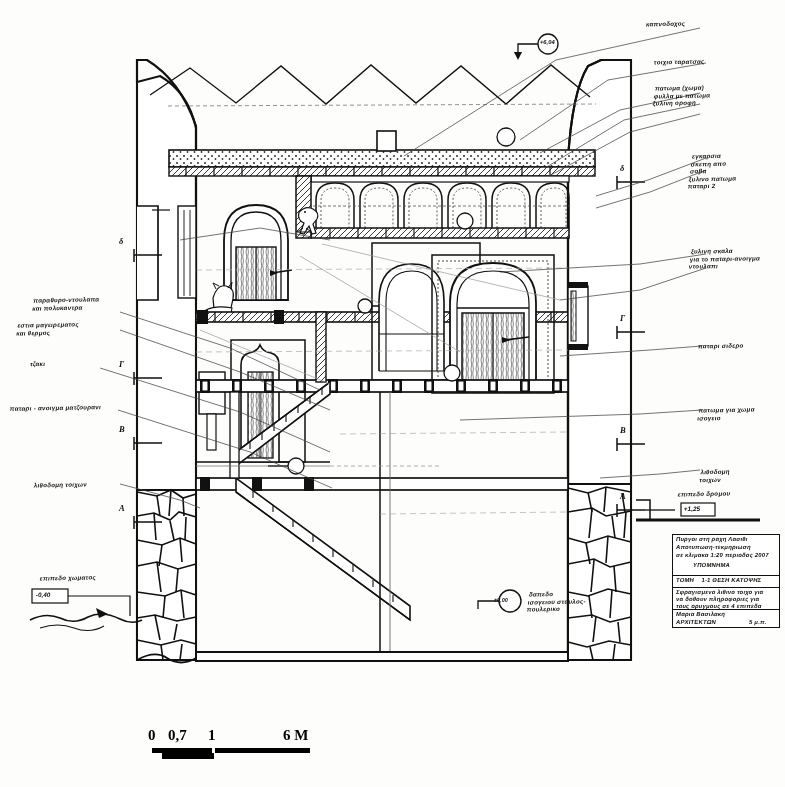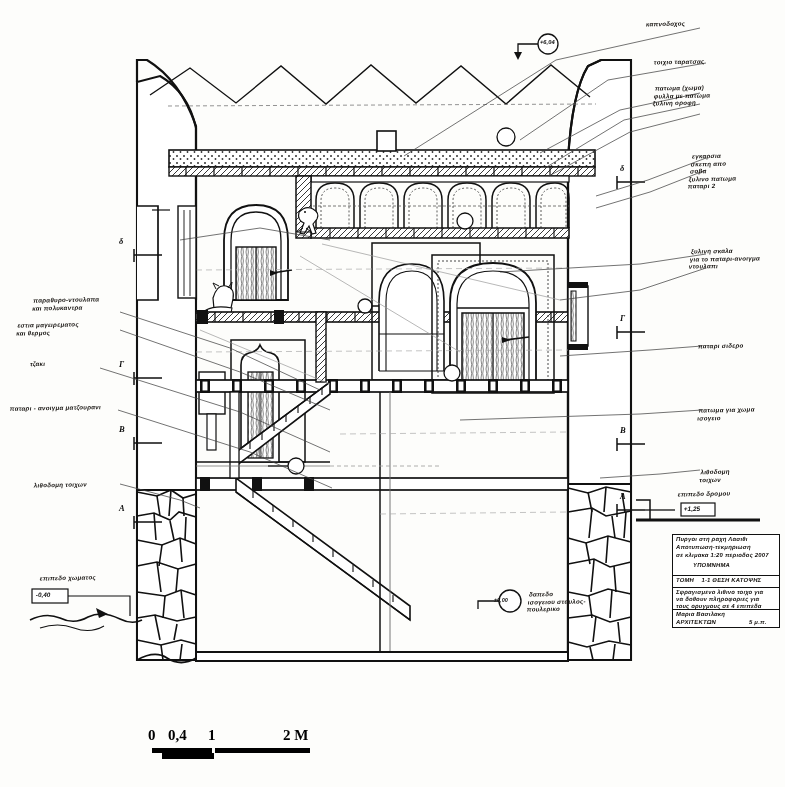--- a/index.html
+++ b/index.html
@@ -475,21 +475,21 @@
   <div class="tbtxt" style="left:3px;top:54px;">Σφραγισμενο λιθινο τοιχο για</div>
   <div class="tbtxt" style="left:3px;top:61px;">να δοθουν πληροφοριες για</div>
   <div class="tbtxt" style="left:3px;top:68px;">τους ορυγμους σε 4 επιπεδα</div>
   <div class="tbtxt" style="left:3px;top:76px;">Μαρια Βασιλακη</div>
   <div class="tbtxt" style="left:3px;top:84px;">ΑΡΧΙΤΕΚΤΩΝ</div>
   <div class="tbtxt" style="left:76px;top:84px;">5 μ.π.</div>
 </div>
 
 <div>
   <div class="scale-num" style="left:148px;top:727px;">0</div>
-  <div class="scale-num" style="left:168px;top:727px;">0,4</div>
+  <div class="scale-num" style="left:168px;top:727px;">0,7</div>
   <div class="scale-num" style="left:208px;top:727px;">1</div>
-  <div class="scale-num" style="left:283px;top:727px;">2 M</div>
+  <div class="scale-num" style="left:283px;top:727px;">6 M</div>
   <div class="scale-bar" style="left:152px;top:748px;width:60px;height:5px;"></div>
   <div class="scale-bar" style="left:162px;top:753px;width:52px;height:6px;"></div>
   <div class="scale-bar" style="left:215px;top:748px;width:95px;height:5px;"></div>
 </div>
 
 </div>
 
 </body></html>

